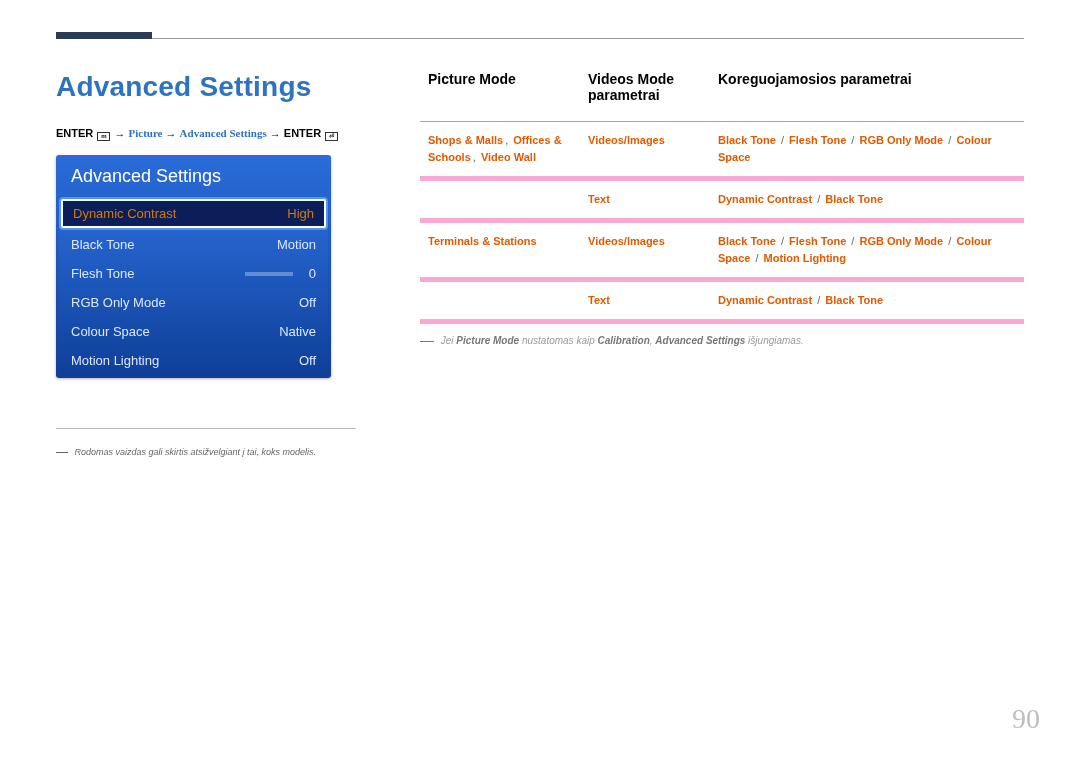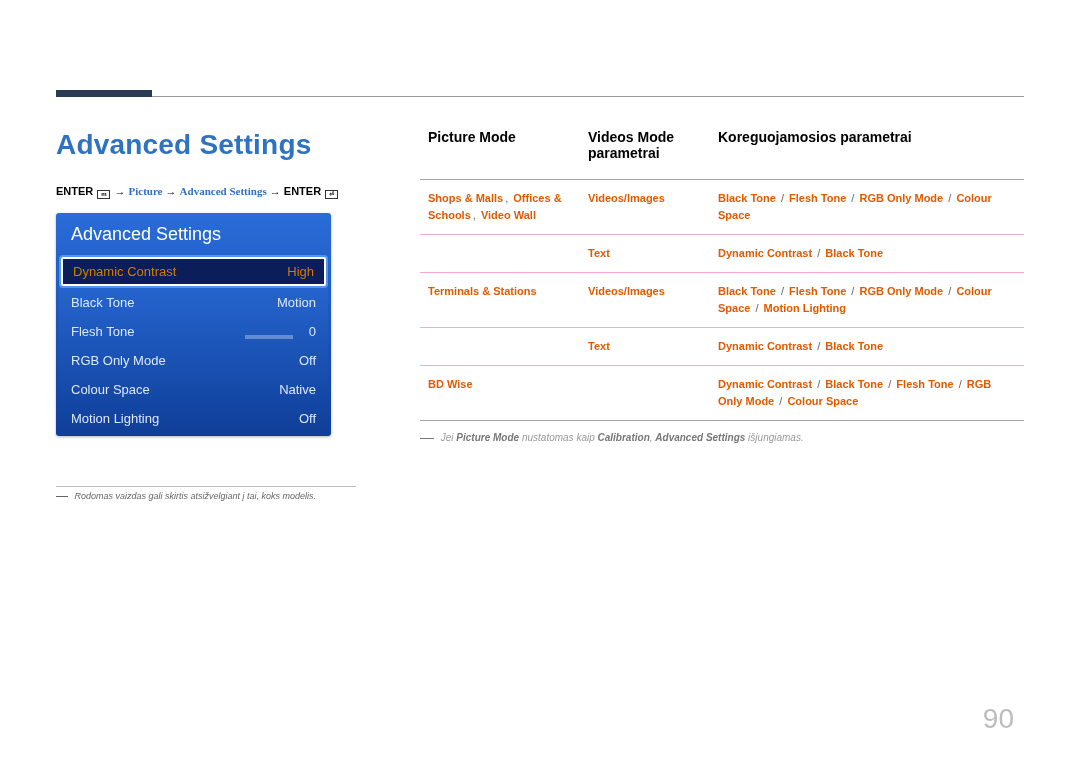--- a/index.html
+++ b/index.html
@@ -1,48 +1,48 @@
 <!DOCTYPE html>
 <html><head>
 <meta charset="utf-8">
 <style>
   * { box-sizing: border-box; margin: 0; padding: 0; }
   html, body { width: 1080px; height: 763px; font-family: Arial, Helvetica, sans-serif; color: #444; background: #fff; }
-  .page { position: relative; width: 1080px; height: 763px; padding: 96px 56px 40px 56px; }
+  .page { position: relative; width: 1080px; height: 763px; padding: 38px 56px 40px 56px; }
   .top-rule { border-top: 1px solid #9a9a9a; margin-left: 0; margin-right: 0; position: relative; }
   .top-rule::before { content:""; position:absolute; left:0; top:-7px; width:96px; height:7px; background:#2a3b56; }
   .columns { display: flex; gap: 40px; margin-top: 32px; }
   .left-col { width: 324px; flex-shrink: 0; }
   .right-col { flex: 1; }
   h1.section-title { color:#2f73c0; font-size: 28px; font-weight: 700; margin-bottom: 24px; letter-spacing: 0.2px; }
   .menupath { font-size: 11px; font-weight: 700; color:#000; margin-bottom: 14px; }
   .menupath .blue { color:#2f73c0; font-weight:700;font-family:Liberation Serif, serif; }
   .icon-box { display:inline-block; vertical-align:-1px; width:13px; height:9px; border:1px solid #333; background:#fff; margin:0 1px; font-size:6px; line-height:7px; text-align:center; }
   .osd { width: 275px; border-radius: 3px; background: linear-gradient(#2a6cd9, #0f3f99); padding: 3px; box-shadow: 0 1px 3px rgba(0,0,0,0.3); }
   .osd-title { color:#fff; font-size:18px; font-weight:400; padding: 8px 12px 10px 12px; }
   .osd-list { background: linear-gradient(#2a6cd9, #0f3f99); border-radius: 2px; }
   .osd-row { display:flex; align-items:center; justify-content:space-between; height:29px; padding:0 12px; color:#dbe7ff; font-size:13px; }
   .osd-row .val { color:#dbe7ff; font-size:13px; }
   .osd-row .slider { display:inline-block; width:48px; height:4px; background:#628dd1; position:relative; margin-right:8px; vertical-align:middle; }
   .osd-row .slider::after { content:""; position:absolute; left:0; top:0; height:4px; width:0%; background:#78d8d0; }
   .osd-row.selected { background:#0b1e5a; color:#d47a00; border:2px solid #fff; border-radius:2px; box-shadow:0 0 0 2px rgba(100,170,255,0.7); margin:2px; padding:0 10px; }
   .osd-row.selected .val { color:#d47a00; }
   .footrule { border-top:1px solid #bbb; margin-top:50px; width:300px; }
-  .footnote { font-size:9px; color:#666; margin-top:4px; font-style:italic; }
+  .footnote { font-size:9px; color:#666; margin-top:18px; font-style:italic; }
   .footnote .dash { font-style:normal; margin-right:4px; display:inline-block; width:12px; border-top:1px solid #666; vertical-align:middle; }
   table.compat { width:100%; border-collapse: collapse; font-size:11px; }
   table.compat th { text-align:left; color:#000; font-weight:700; font-size:14px; padding: 0 8px 18px 8px; vertical-align:top; border-bottom:1px solid #a8a8a8; }
-  table.compat td { vertical-align: top; padding: 10px 8px; border-bottom:1px solid #f9a8d4; color:#e15a00; font-weight:700; line-height:1.55; }
+  table.compat td { vertical-align: top; padding: 10px 8px; border-bottom:5px solid #f9a8d4; color:#e15a00; font-weight:700; line-height:1.55; }
   table.compat td .sep { color:#666; font-weight:400; margin:0 2px; }
   table.compat tr.last td { border-bottom:1px solid #a8a8a8; }
   .note-after { font-size:10px; color:#9a9a9a; margin-top:10px; font-style:italic; line-height:1.4; }
   .note-after .dash { display:inline-block; width:14px; border-top:1px solid #777; vertical-align:middle; margin-right:4px; }
   .note-after b { color:#777; font-style:italic; }
-  .page-number { position:absolute; right:66px; bottom:28px; font-size:28px; color:#bdbdbd; font-weight:300; }
-  .slider-wrap { display:flex; align-items:flex-end; gap:8px; }
+  .page-number { position:absolute; right:40px; bottom:28px; font-size:28px; color:#bdbdbd; font-weight:300;font-family:Liberation Serif, serif; }
+  .slider-wrap { display:flex; align-items:center; gap:8px; }
 </style>
 </head>
 <body>
 
 <div class="page">
   <div class="top-rule"></div>
 
   <div class="columns">
     <div class="left-col">
       <h1 class="section-title">Advanced Settings</h1>
@@ -132,25 +132,20 @@
             <tr>
               <td><span>Terminals &amp; Stations</span></td>
               <td>Videos/Images</td>
               <td><span>Black Tone</span><span class="sep"> / </span><span>Flesh Tone</span><span class="sep"> / </span><span>RGB Only Mode</span><span class="sep"> / </span><span>Colour Space</span><span class="sep"> / </span><span>Motion Lighting</span></td>
             </tr>
             <tr>
               <td></td>
               <td>Text</td>
               <td><span>Dynamic Contrast</span><span class="sep"> / </span><span>Black Tone</span></td>
             </tr>
-            <tr class="last">
-              <td><span>BD Wise</span></td>
-              <td></td>
-              <td><span>Dynamic Contrast</span><span class="sep"> / </span><span>Black Tone</span><span class="sep"> / </span><span>Flesh Tone</span><span class="sep"> / </span><span>RGB Only Mode</span><span class="sep"> / </span><span>Colour Space</span></td>
-            </tr>
           </tbody>
       </table>
 
       <div class="note-after">
         <span class="dash"></span>
         <span>Jei </span><b>Picture Mode</b><span> nustatomas kaip </span><b>Calibration</b><span>, </span><b>Advanced Settings</b><span> išjungiamas.</span>
       </div>
     </div>
   </div>
 

